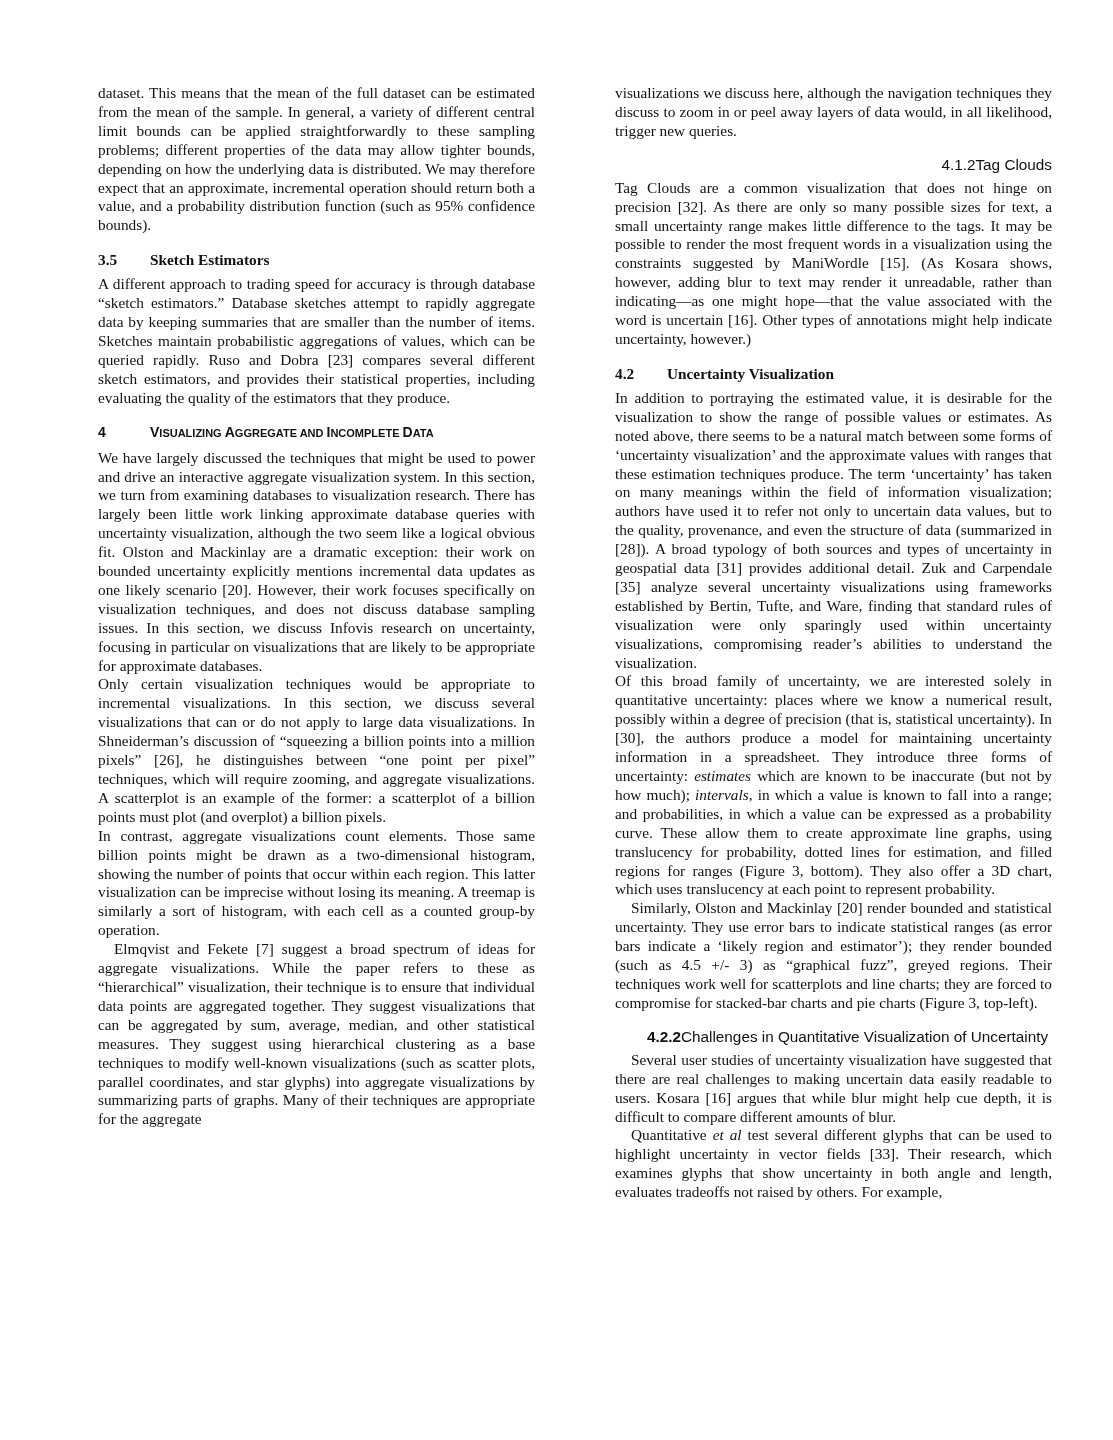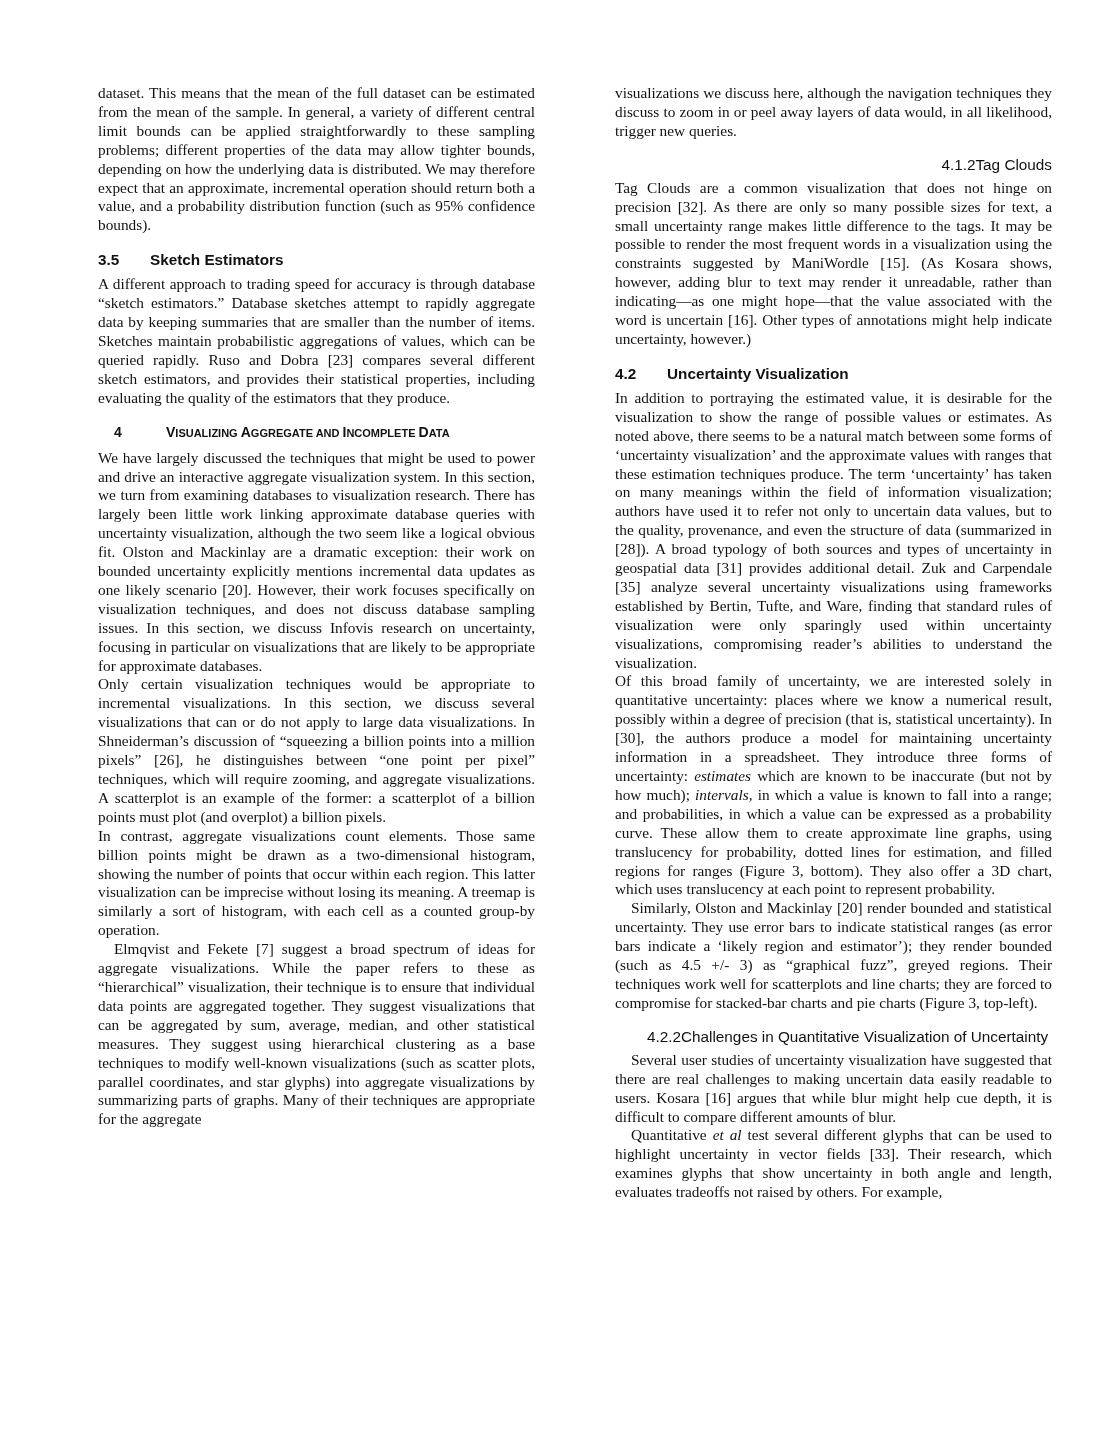--- a/index.html
+++ b/index.html
@@ -8,38 +8,38 @@
     position: absolute; top: 84px; width: 437px;
     font-family: "Liberation Serif", "DejaVu Serif", serif;
     font-size: 15.3px; line-height: 18.9px; color: #111;
     text-align: justify;
   }
   .col.left { left: 98px; }
   .col.right { left: 578px; margin-left: 37px; }
   p { margin: 0; }
   p.indent { text-indent: 16px; }
   h2 {
-    font-family: Liberation Sans, sans-serif;
+    font-family: Liberation Serif, serif;
     font-weight: bold; font-size: 15.3px; line-height: 19px;
     margin: 15px 0 6px 0; color: #111; text-align: left;
   }
   h3 {
     font-family: "Liberation Sans", "DejaVu Sans", sans-serif;
     font-weight: normal; font-size: 15.3px; line-height: 19px;
     margin: 14px 0 5px 0; color: #111; text-align: right;
   }
   h1 {
     font-family: "Liberation Sans", "DejaVu Sans", sans-serif;
     font-weight: bold; font-size: 14px; line-height: 19px;
-    margin: 15px 0 6px 16px; color: #111; text-align: left;
+    margin: 15px 0 6px 0; color: #111; text-align: left;
   }
   .num { display: inline-block; width: 52px; }
   .num3 { display: inline-block; width: 66px; }
   .hang { display: flex; }
-  .hang .num3 { flex: none; }
+  .hang .num3 { flex: none; font-weight: bold; }
   .sc-big { font-size: 14px; }
   .sc-small { font-size: 11px; }
   em { font-style: italic; }
 </style>
 </head>
 <body>
 
 <div class="col left">
   <p>dataset. This means that the mean of the full dataset can be estimated from the mean of the sample.  In general, a variety of different central limit bounds can be applied straightforwardly to these sampling problems; different properties of the data may allow tighter bounds, depending on how the underlying data is distributed. We may therefore expect that an approximate, incremental operation should return both a value, and a probability distribution function (such as 95% confidence bounds).</p>
 

